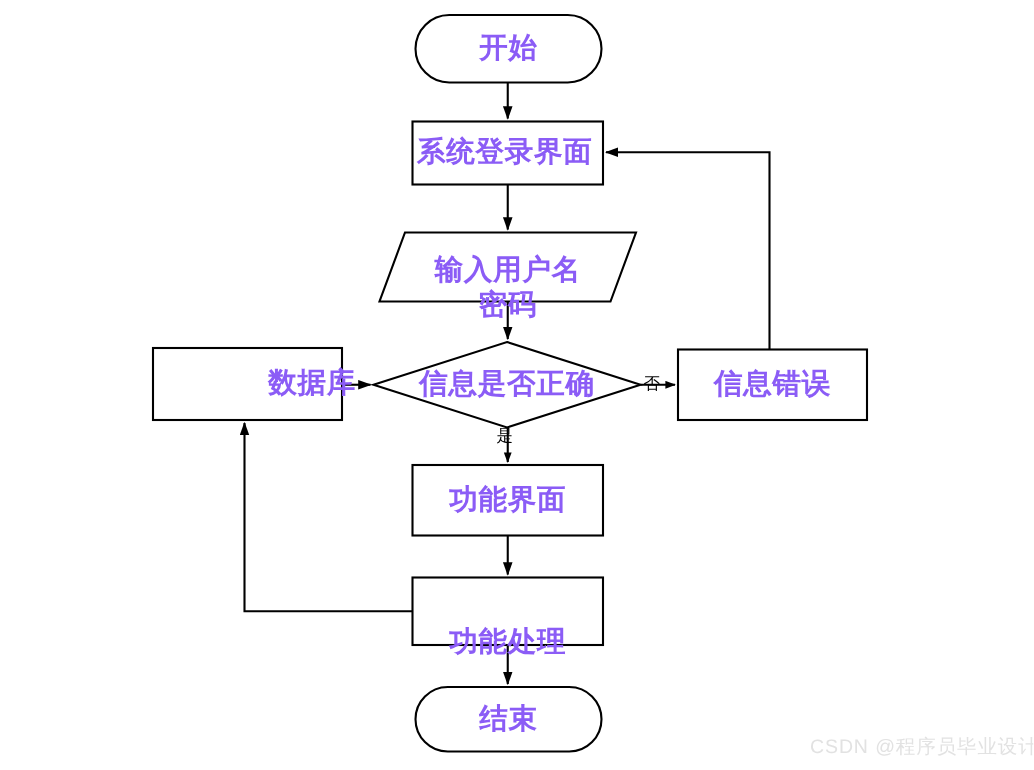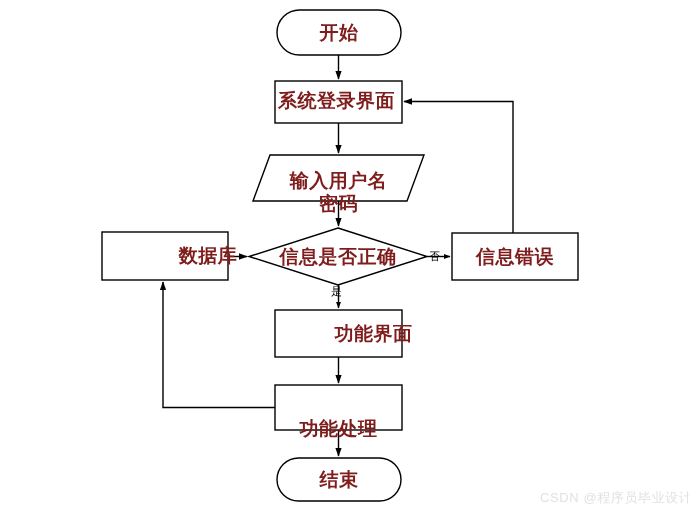--- a/index.html
+++ b/index.html
@@ -24,21 +24,21 @@
     left: 0;
     width: 689px;
     height: 513px;
   }
   .node-label {
     position: absolute;
     display: flex;
     align-items: center;
     justify-content: center;
     text-align: left;
-    color: #7f1d1d;
+    color: #8b5cf6;
     font-family: "Liberation Serif", "DejaVu Serif", serif;
     font-weight: 700;
     font-size: 19px;
     line-height: 22px;
     letter-spacing: 0.5px;
     white-space: nowrap;
     pointer-events: none;
   }
   .node-label.two-line {
     flex-direction: column;
@@ -126,21 +126,21 @@
     <span>输入用户名</span>
     <span>密码</span>
   </div>
 
   <div class="node-label" style="left:102px; top:232px; width:126px; height:48px;padding-left:43px;">数据库</div>
 
   <div class="node-label" style="left:249px; top:234px; width:178px; height:45px;">信息是否正确</div>
 
   <div class="node-label" style="left:452px; top:233px; width:126px; height:47px;">信息错误</div>
 
-  <div class="node-label" style="left:275px; top:310px; width:127px; height:47px;padding-left:35px;">功能界面</div>
+  <div class="node-label" style="left:275px; top:310px; width:127px; height:47px;">功能界面</div>
 
   <div class="node-label" style="left:275px; top:398px; width:127px; height:62px;">功能处理</div>
 
   <div class="node-label" style="left:277px; top:458px; width:124px; height:43px;">结束</div>
 
   <div class="edge-label" style="left:429px; top:250px;">否</div>
 
   <div class="edge-label" style="left:331px; top:285px;">是</div>
 
   <div class="watermark" style="left:540px; top:489px;">CSDN @程序员毕业设计</div>

